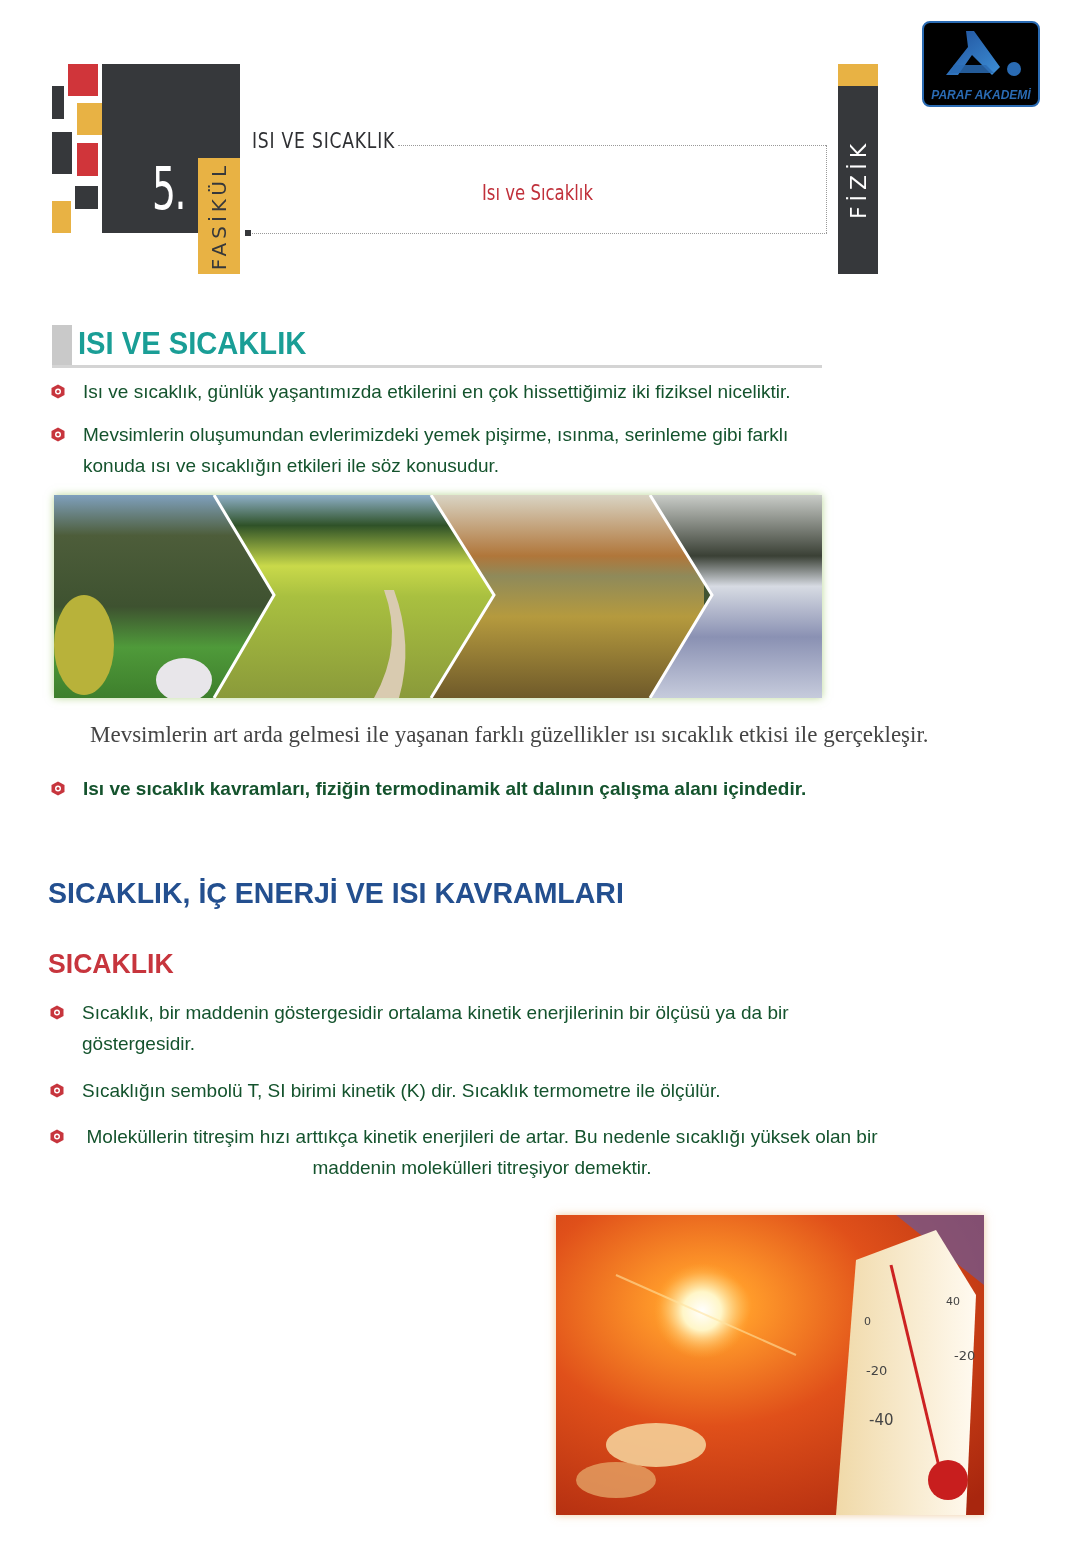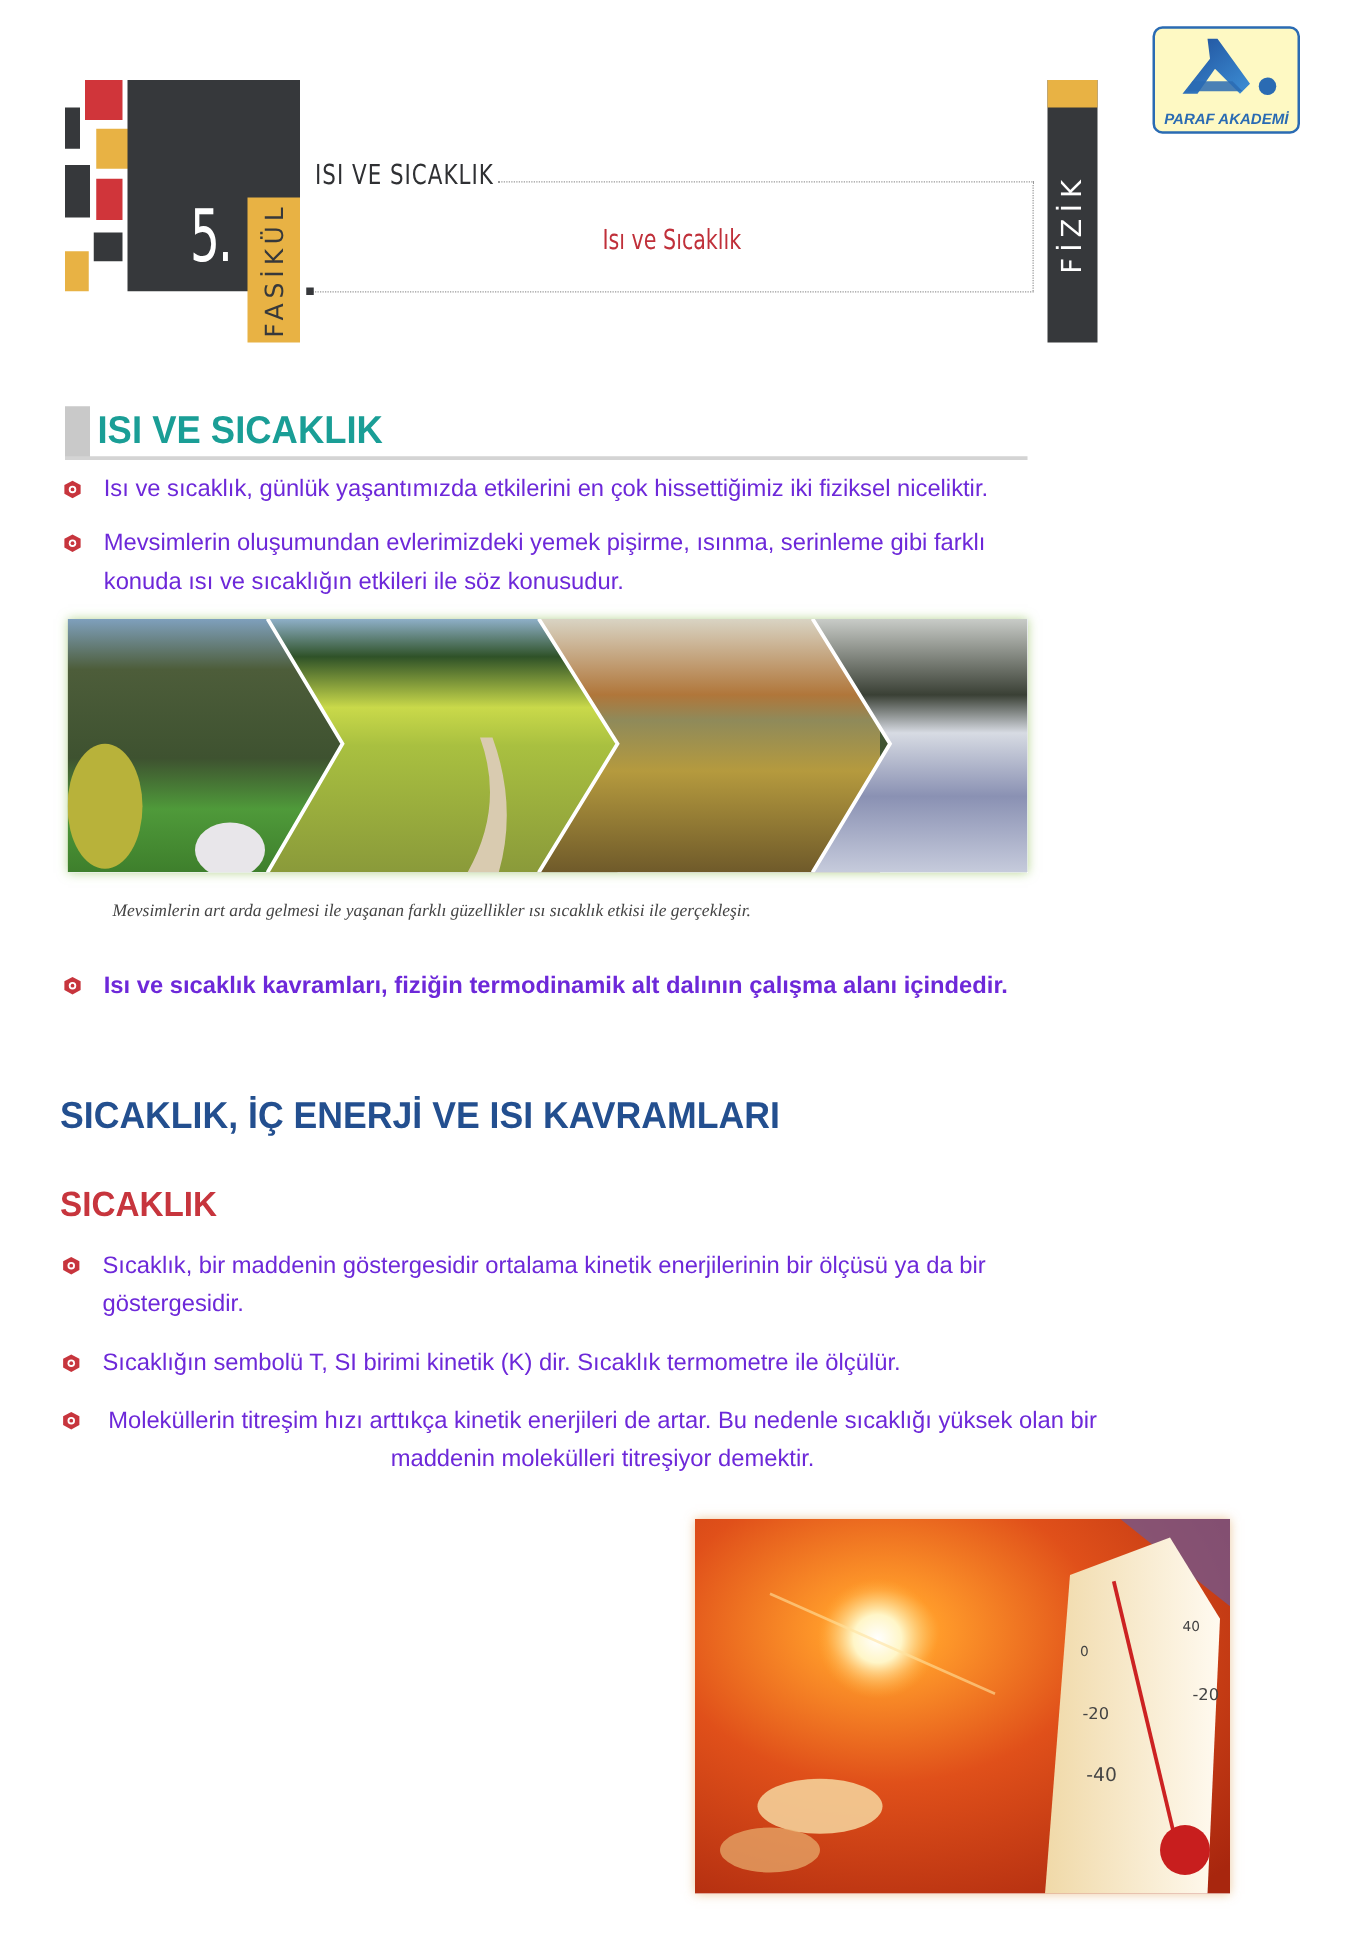--- a/index.html
+++ b/index.html
@@ -19,34 +19,34 @@
   .dotline-top { position:absolute; left:398px; top:145px; width:428px; border-top:1px dotted #999; }
   .dotline-right { position:absolute; left:826px; top:145px; height:88px; border-left:1px dotted #999; }
   .dotline-bot { position:absolute; left:250px; top:233px; width:577px; border-top:1px dotted #999; }
   .dot-sq { position:absolute; left:245px; top:230px; width:6px; height:6px; background:#36383b; }
   .hdr-sub { position:absolute; left:482px; top:180px; font-family:"DejaVu Sans", sans-serif; font-size:22px; color:#c0303a; transform:scaleX(0.75); transform-origin:left top; white-space:nowrap; }
 
   .fizik-bar { position:absolute; left:838px; top:64px; width:40px; height:210px; background:#36383b; }
   .fizik-top { position:absolute; left:838px; top:64px; width:40px; height:22px; background:#e8b244; }
   .fizik-bar span { position:absolute; left:50%; top:115px; transform:translate(-50%,-50%) rotate(-90deg); color:#fff; font-family:"DejaVu Sans", sans-serif; font-size:22px; letter-spacing:5px; white-space:nowrap; }
 
-  .logo { position:absolute; left:922px; top:21px; width:118px; height:86px; border:2px solid #2a6bb3; border-radius:8px; box-sizing:border-box; background:#fef9c3; }
+  .logo { position:absolute; left:922px; top:21px; width:118px; height:86px; border:2px solid #2a6bb3; border-radius:8px; box-sizing:border-box; background:#000000; }
   .logo-text { position:absolute; left:0; right:0; bottom:3px; text-align:center; font-family:"Liberation Sans", sans-serif; font-weight:bold; font-style:italic; font-size:12px; color:#2a6bb3; }
 
   
   .sec1-bar { position:absolute; left:52px; top:325px; width:20px; height:42px; background:#c9c9c9; }
   .sec1-line { position:absolute; left:52px; top:365px; width:770px; height:3px; background:#d4d4d4; }
   .sec1-title { position:absolute; left:78px; top:326px; font-family:"Liberation Sans", sans-serif; font-weight:bold; font-size:31px; color:#1a9e96; transform:scaleX(0.94); transform-origin:left top; }
 
-  .bullet { position:absolute; font-family:"Liberation Sans", sans-serif; font-size:19px; line-height:31px; color:#6d28d9; }
+  .bullet { position:absolute; font-family:"Liberation Sans", sans-serif; font-size:19px; line-height:31px; color:#14532d; }
   .bullet .ic { position:absolute; left:-32px; top:8px; width:14px; height:15px; }
   .bullet .txt { display:block; }
 
   .photo-strip { position:absolute; left:54px; top:495px; width:768px; height:203px; box-shadow:0 0 8px rgba(140,190,80,0.6); overflow:hidden; }
-  .caption { position:absolute; left:90px; top:722px; font-family:"Liberation Serif", serif; font-style:italic; font-size:14px; color:#444; }
+  .caption { position:absolute; left:90px; top:722px; font-family:"Liberation Serif", serif; font-size:23px; color:#444; }
 
   .sec2-title { position:absolute; left:48px; top:876px; font-family:"Liberation Sans", sans-serif; font-weight:bold; font-size:30px; color:#234f8f; transform:scaleX(0.95); transform-origin:left top; white-space:nowrap; }
   .sec3-title { position:absolute; left:48px; top:948px; font-family:"Liberation Sans", sans-serif; font-weight:bold; font-size:28px; color:#c7353d; transform:scaleX(0.95); transform-origin:left top; }
 
   .photo2 { position:absolute; left:556px; top:1215px; width:428px; height:300px; box-shadow:0 0 8px rgba(230,180,120,0.7); overflow:hidden; }
 </style>
 </head>
 <body>
 
 <div>

